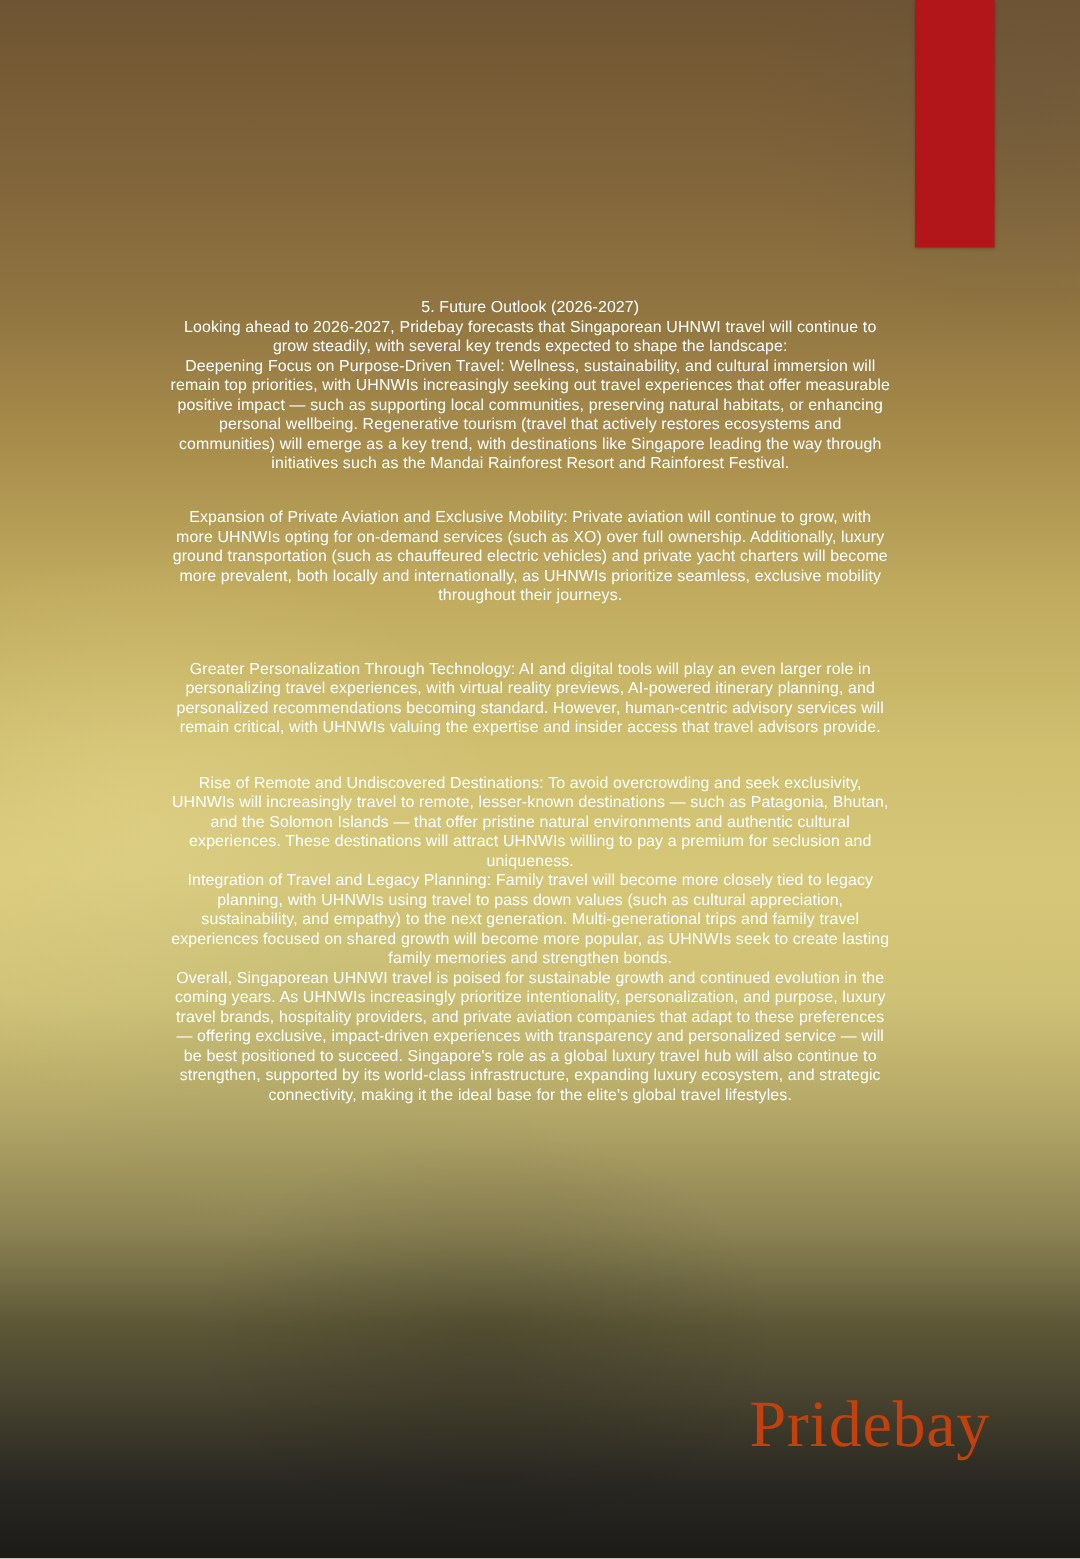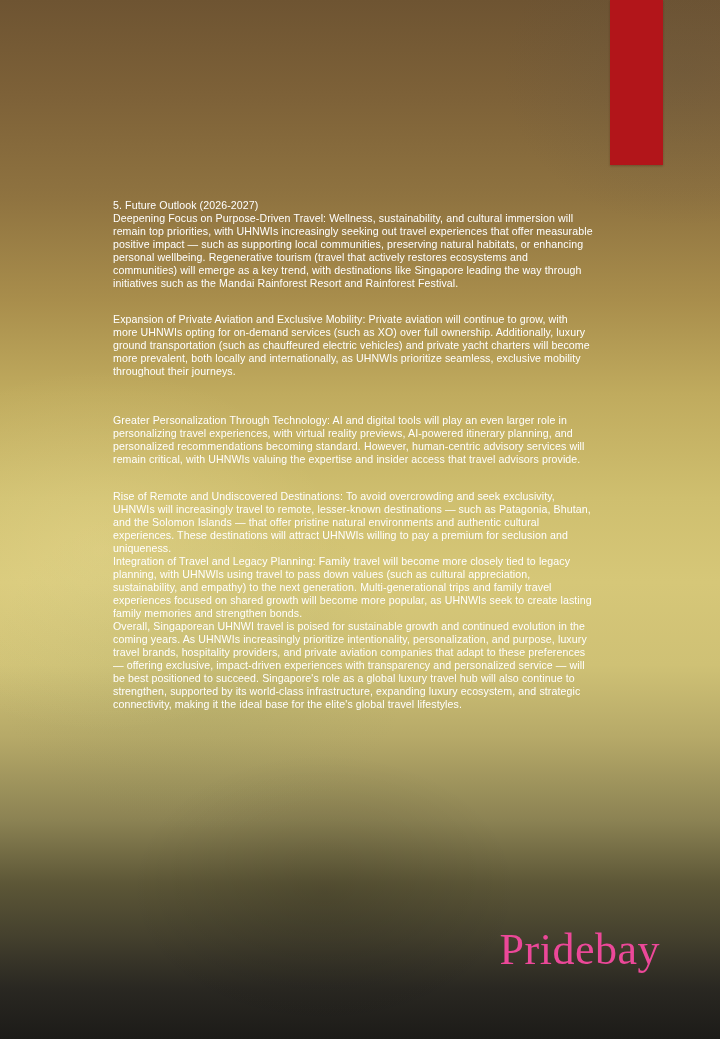--- a/index.html
+++ b/index.html
@@ -45,56 +45,58 @@
   }
   .text-block {
     position: absolute;
     left: 113px;
     top: 199px;
     width: 481px;
     color: #ffffff;
     font-size: 10.6px;
     line-height: 13px;
     letter-spacing: 0.1px;
+    text-align: center;
   }
   .text-block h2 {
     font-size: 10.6px;
     font-weight: normal;
     margin: 0;
     line-height: 13px;
   }
   .text-block p { margin: 0; }
   .text-block p.p1 { margin-top: 0; }
   .text-block p.p2 { }
   .text-block p.p3 { margin-top: 23px; }
   .text-block p.p4 { margin-top: 36px; }
   .text-block p.p5 { margin-top: 24px; }
   .text-block p.p6 { }
   .text-block p.p7 { margin-top: 0; }
   .brand {
     position: absolute;
     top: 928px;
     right: 60px;
-    color: #ec4899;
+    color: #c2410c;
     font-family: "Liberation Serif", "DejaVu Serif", serif;
     font-size: 44px;
     font-weight: normal;
     letter-spacing: 0.5px;
     line-height: 1;
   }
 </style>
 </head>
 <body>
 
 <div class="page-bg"></div>
 
 <div class="ribbon"></div>
 
 <div class="text-block">
   <h2>5. Future Outlook (2026-2027)</h2>
+  <p class="p1">Looking ahead to 2026-2027, Pridebay forecasts that Singaporean UHNWI travel will continue to grow steadily, with several key trends expected to shape the landscape:</p>
   <p class="p2">Deepening Focus on Purpose-Driven Travel: Wellness, sustainability, and cultural immersion will remain top priorities, with UHNWIs increasingly seeking out travel experiences that offer measurable positive impact — such as supporting local communities, preserving natural habitats, or enhancing personal wellbeing. Regenerative tourism (travel that actively restores ecosystems and communities) will emerge as a key trend, with destinations like Singapore leading the way through initiatives such as the Mandai Rainforest Resort and Rainforest Festival.</p>
   <p class="p3">Expansion of Private Aviation and Exclusive Mobility: Private aviation will continue to grow, with more UHNWIs opting for on-demand services (such as XO) over full ownership. Additionally, luxury ground transportation (such as chauffeured electric vehicles) and private yacht charters will become more prevalent, both locally and internationally, as UHNWIs prioritize seamless, exclusive mobility throughout their journeys.</p>
   <p class="p4">Greater Personalization Through Technology: AI and digital tools will play an even larger role in personalizing travel experiences, with virtual reality previews, AI-powered itinerary planning, and personalized recommendations becoming standard. However, human-centric advisory services will remain critical, with UHNWIs valuing the expertise and insider access that travel advisors provide.</p>
   <p class="p5">Rise of Remote and Undiscovered Destinations: To avoid overcrowding and seek exclusivity, UHNWIs will increasingly travel to remote, lesser-known destinations — such as Patagonia, Bhutan, and the Solomon Islands — that offer pristine natural environments and authentic cultural experiences. These destinations will attract UHNWIs willing to pay a premium for seclusion and uniqueness.</p>
   <p class="p6">Integration of Travel and Legacy Planning: Family travel will become more closely tied to legacy planning, with UHNWIs using travel to pass down values (such as cultural appreciation, sustainability, and empathy) to the next generation. Multi-generational trips and family travel experiences focused on shared growth will become more popular, as UHNWIs seek to create lasting family memories and strengthen bonds.</p>
   <p class="p7">Overall, Singaporean UHNWI travel is poised for sustainable growth and continued evolution in the coming years. As UHNWIs increasingly prioritize intentionality, personalization, and purpose, luxury travel brands, hospitality providers, and private aviation companies that adapt to these preferences — offering exclusive, impact-driven experiences with transparency and personalized service — will be best positioned to succeed. Singapore's role as a global luxury travel hub will also continue to strengthen, supported by its world-class infrastructure, expanding luxury ecosystem, and strategic connectivity, making it the ideal base for the elite's global travel lifestyles.</p>
 </div>
 
 <div class="brand">Pridebay</div>
 

